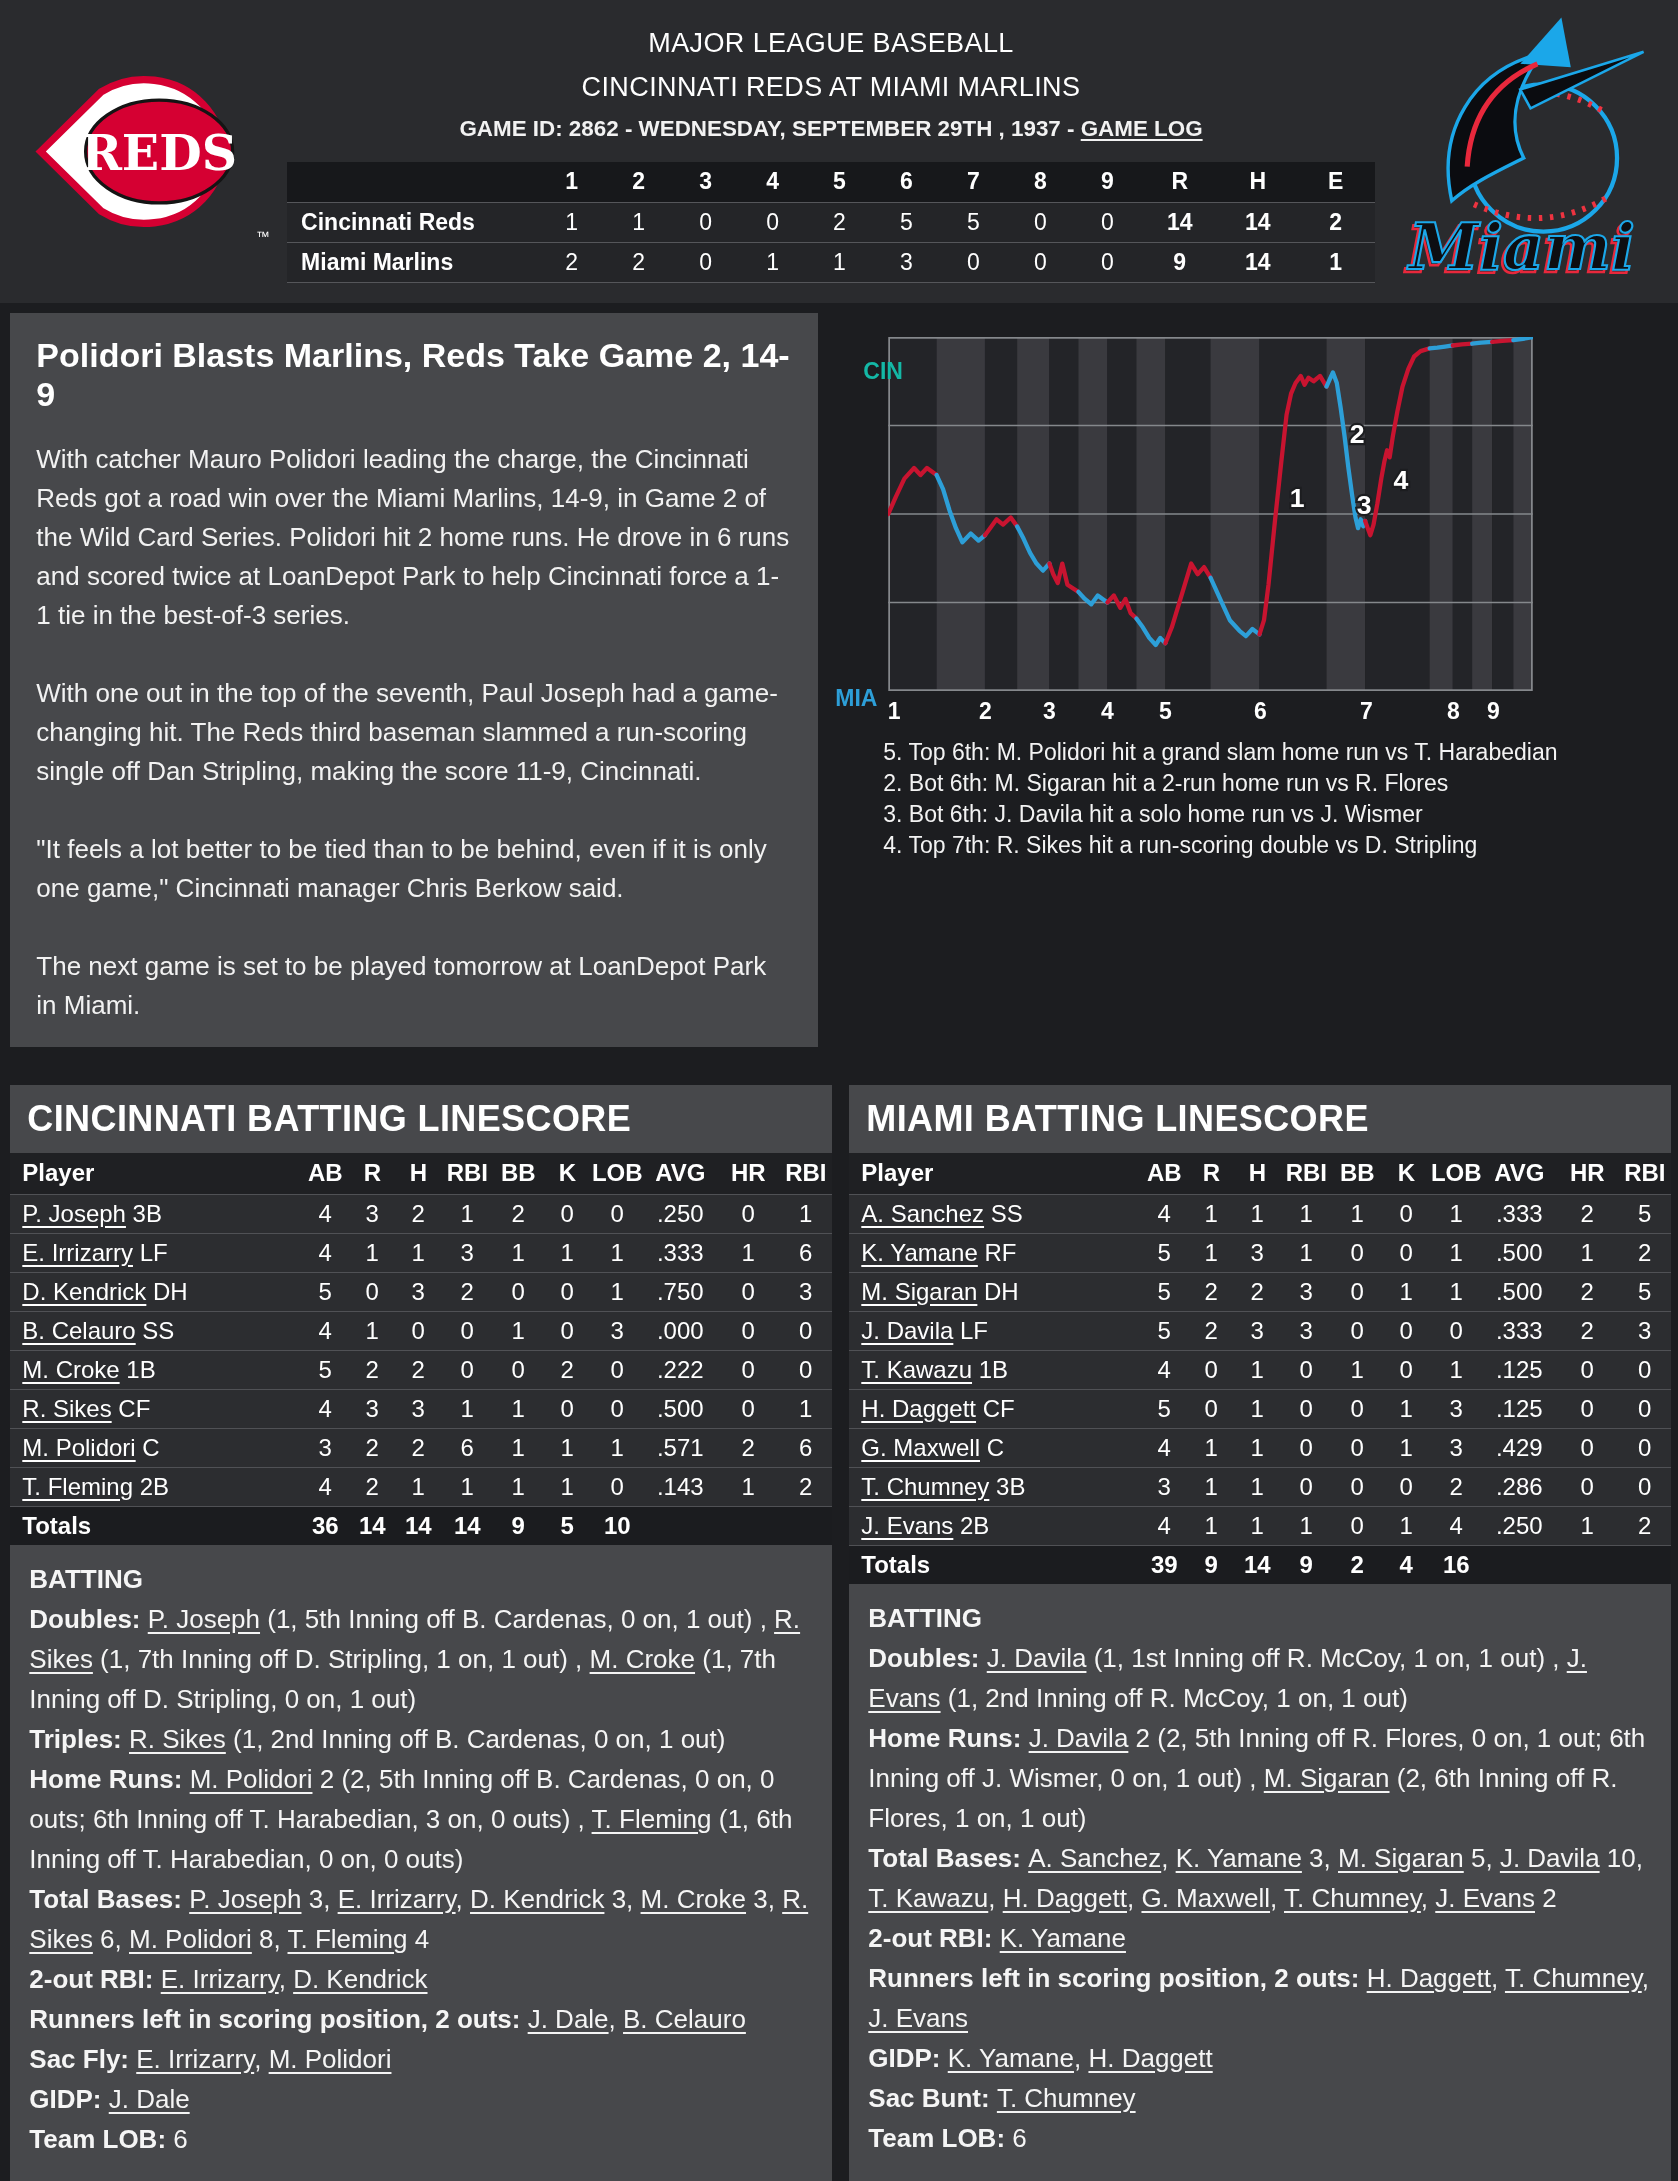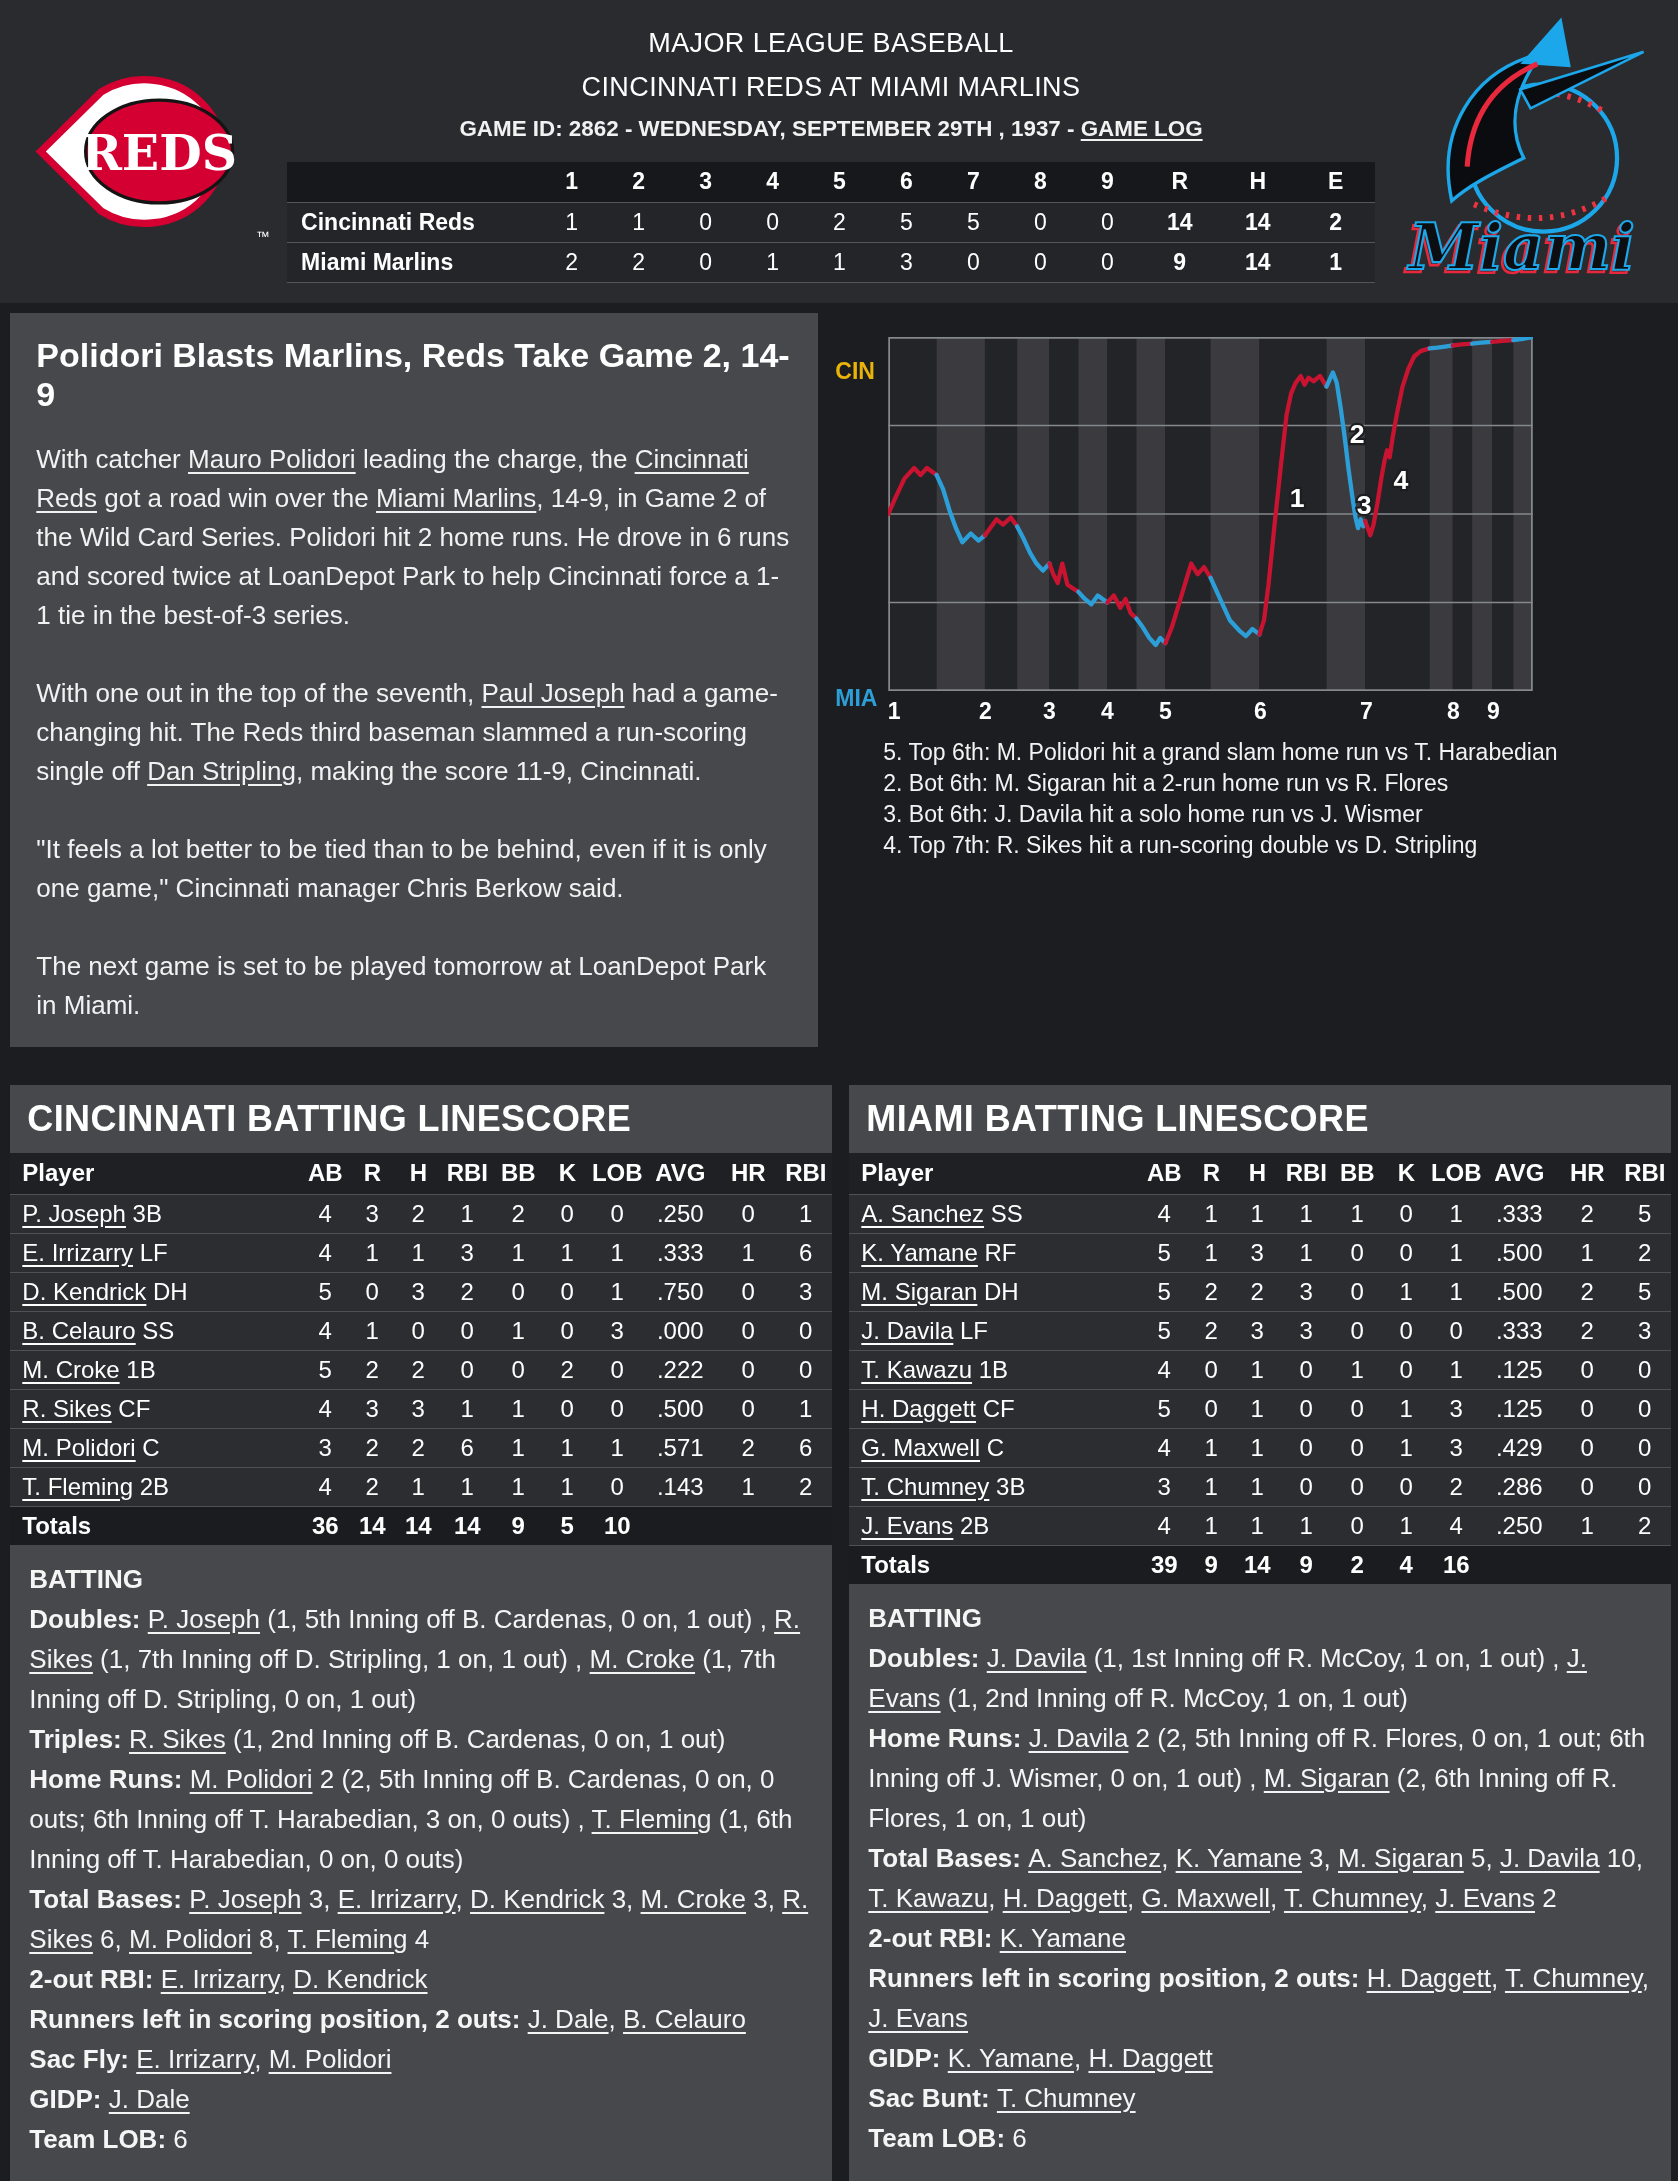--- a/index.html
+++ b/index.html
@@ -25,21 +25,21 @@
   .ls-table th { font-weight:bold; }
   .ls-table .inn { width:67px; }
   .ls-table .rhe { width:78px; font-weight:bold; }
   .ls-table tbody tr:last-child { border-bottom:1.7px solid #55565a; }
   
   .main-row { display:flex; gap:17px; padding:10.3px 10.3px 0; }
   .article { width:808px; background:#47484b; padding:22.4px 26px; }
   .article h1 { font-size:34px; margin:0 0 26px; font-weight:bold; }
   .article p { font-size:26px; line-height:39px; margin:0 0 39px; color:#f2f2f2; }
   .article p:last-child { margin-bottom:0; }
-  .lnk { text-decoration:underline; text-underline-offset:4.3px; cursor:pointer; }
+  .lnk { text-underline-offset:4.3px; cursor:pointer; }
   .chart-col { flex:1; position:relative; padding-top:24px; }
   .chart-wrap { position:relative; padding-left:53px; }
   .ylab { position:absolute; font-size:23px; font-weight:bold; left:0; }
   .ylab.cin { top:20.6px; }
   .ylab.mia { top:348px; }
   .ticks { position:relative; height:34px; margin-left:53px; width:645px; }
   .ticks span { position:absolute; font-size:23px; font-weight:bold; transform:translateX(-50%); top:3.4px; }
   .legend { margin:8.6px 0 0 48px; font-size:23px; line-height:31px; color:#f3f3f3; }
   
   .batting-row { display:flex; gap:17px; padding:0 10.3px; margin-top:38px; align-items:stretch; min-height:1177px; }
@@ -146,21 +146,21 @@
     <div>
         <p><span>With catcher </span><span class="lnk">Mauro Polidori</span><span> leading the charge, the </span><span class="lnk">Cincinnati Reds</span><span> got a road win over the </span><span class="lnk">Miami Marlins</span><span>, 14-9, in Game 2 of the Wild Card Series. Polidori hit 2 home runs. He drove in 6 runs and scored twice at LoanDepot Park to help Cincinnati force a 1-1 tie in the best-of-3 series.</span></p>
         <p><span>With one out in the top of the seventh, </span><span class="lnk">Paul Joseph</span><span> had a game-changing hit. The Reds third baseman slammed a run-scoring single off </span><span class="lnk">Dan Stripling</span><span>, making the score 11-9, Cincinnati.</span></p>
         <p><span>"It feels a lot better to be tied than to be behind, even if it is only one game," Cincinnati manager Chris Berkow said.</span></p>
         <p><span>The next game is set to be played tomorrow at LoanDepot Park in Miami.</span></p>
       </div>
   </section>
 
   <section class="chart-col">
     <div class="chart-wrap">
-      <span class="ylab cin" style="color: #eab308;">CIN</span>
+      <span class="ylab cin" style="color: #14b8a6; margin-left: 28px;">CIN</span>
       <span class="ylab mia" style="color: rgb(45, 159, 216);">MIA</span>
       <svg id="wp-svg" width="645" height="354" viewBox="0 0 750 412">
           <rect x="0" y="0" width="56.25" height="412" fill="#232428"></rect>
           <rect x="56.25" y="0" width="56.25" height="412" fill="#3a3a3f"></rect>
           <rect x="112.5" y="0" width="37.5" height="412" fill="#232428"></rect>
           <rect x="150" y="0" width="37.5" height="412" fill="#3a3a3f"></rect>
           <rect x="187.5" y="0" width="33.75" height="412" fill="#232428"></rect>
           <rect x="221.25" y="0" width="33.75000000000003" height="412" fill="#3a3a3f"></rect>
           <rect x="255.00000000000003" y="0" width="33.74999999999997" height="412" fill="#232428"></rect>
           <rect x="288.75" y="0" width="33.75" height="412" fill="#3a3a3f"></rect>

